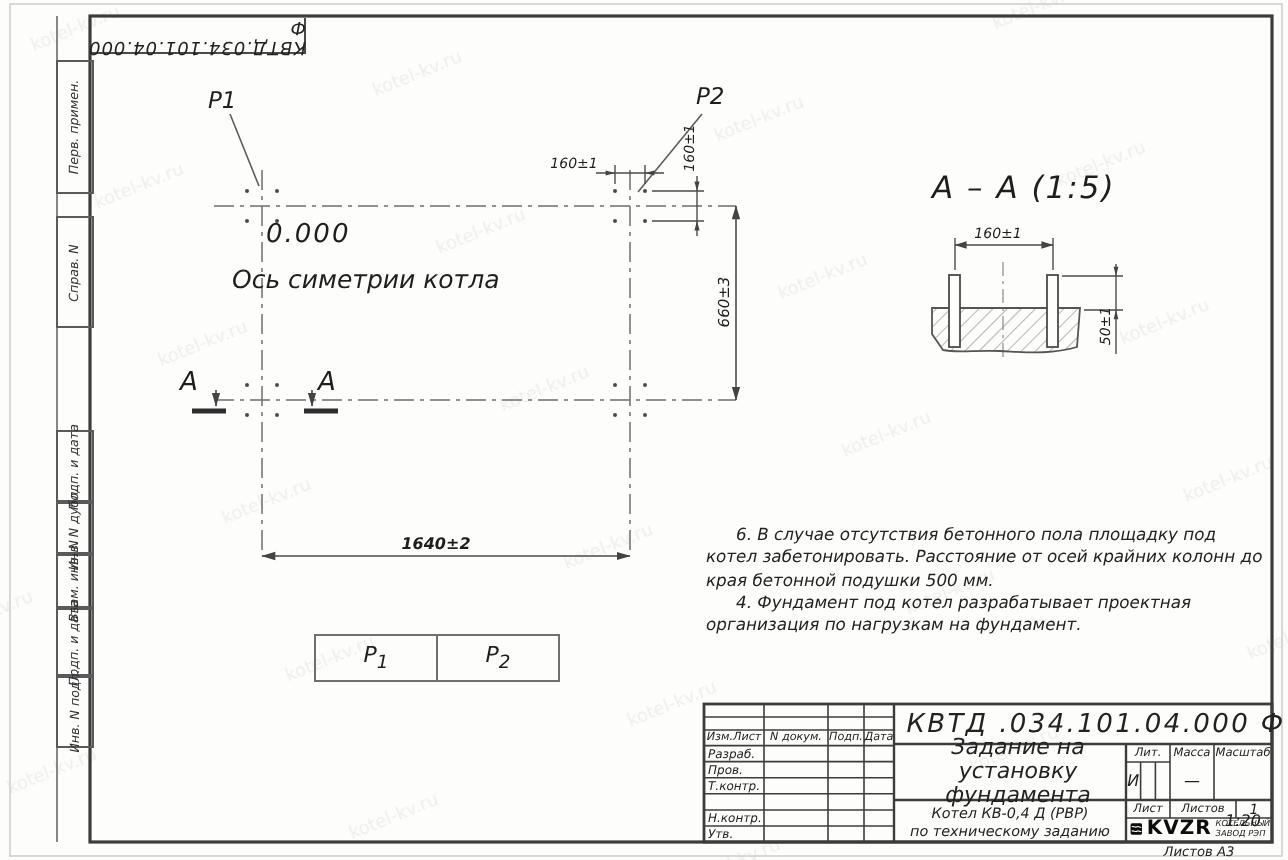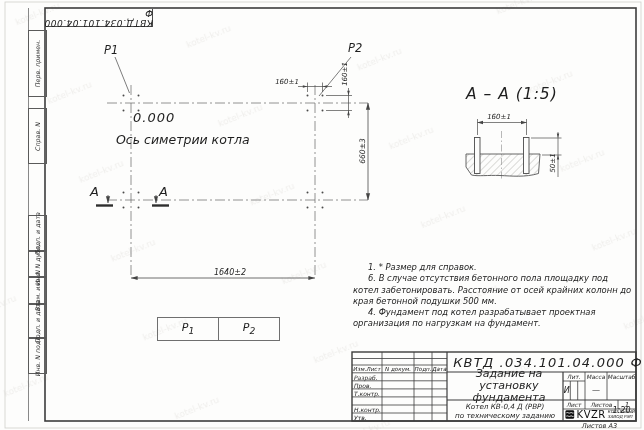--- a/index.html
+++ b/index.html
@@ -30,21 +30,21 @@
         display:flex;align-items:center;justify-content:center;text-align:center;
         font-style:italic;font-size:11px;line-height:1.12;}
   #designation{position:absolute;left:447px;top:352px;width:202px;height:20px;
         display:flex;align-items:center;justify-content:center;
         font-style:italic;font-size:13px;letter-spacing:1.2px;}
   #product{position:absolute;left:448px;top:401px;width:114px;height:19px;
         display:flex;flex-direction:column;align-items:center;justify-content:center;
         font-style:italic;font-size:7.2px;line-height:1.25;text-align:center;}
   #logo{position:absolute;left:565px;top:409px;width:70px;height:11px;
         display:flex;align-items:center;gap:2px;}
-  #logo .kvzr{font-weight:normal;font-size:10px;letter-spacing:.5px;color:#0d0d0d;}
+  #logo .kvzr{font-weight:bold;font-size:10px;letter-spacing:.5px;color:#0d0d0d;}
   #logo .logosub{font-size:4.2px;line-height:1.15;color:#222;font-style:italic;}
 </style>
 </head>
 <body>
 
 <div id="sheet">
 
   <svg id="linework" viewBox="0 0 644 430" xmlns="http://www.w3.org/2000/svg">
     <defs>
       <marker id="arw" viewBox="0 0 10 8" refX="9.5" refY="4" markerWidth="9" markerHeight="7" orient="auto-start-reverse">
@@ -193,42 +193,41 @@
       <span>Подп. и дата</span>
     </div>
   <div class="vbox" style="top:337px;height:35px;">
       <span>Инв. N подл.</span>
     </div>
 
   <div class="txt" style="left:104px;top:43px;font-size:11.5px;">P1</div>
   <div class="txt" style="left:348px;top:41px;font-size:11.5px;">P2</div>
   <div class="txt" style="left:133px;top:110px;font-size:13px;letter-spacing:1px;">0.000</div>
   <div class="txt" style="left:116px;top:132px;font-size:12.5px;">Ось симетрии котла</div>
-  <div class="txt ctr" style="left:230px;top:272px;font-size:8px;">1640±2</div>
+  <div class="txt ctr" style="left:218px;top:272px;font-size:8px;font-weight:bold;">1640±2</div>
   <div class="txt rot" style="left:362px;top:151px;font-size:7.5px;">660±3</div>
   <div class="txt ctr" style="left:287px;top:82px;font-size:7px;">160±1</div>
   <div class="txt rot" style="left:345px;top:74px;font-size:7px;">160±1</div>
   <div class="txt" style="left:90px;top:184px;font-size:13px;">А</div>
   <div class="txt" style="left:159px;top:184px;font-size:13px;">А</div>
 
   <div class="txt" style="left:466px;top:85px;font-size:15.5px;letter-spacing:1px;">А – А (1:5)</div>
   <div class="txt ctr" style="left:499px;top:117px;font-size:7px;">160±1</div>
   <div class="txt rot" style="left:553px;top:163px;font-size:7px;">50±1</div>
 
   <table id="load-table">
     <tbody>
         <tr>
       <td><span>P</span><sub>1</sub></td>
       <td><span>P</span><sub>2</sub></td>
     </tr>
   </tbody>
     </table>
 
   <div id="notes">
-    <p class="note">1. * Размер для справок.</p>
     <p class="note">6. В случае отсутствия бетонного пола площадку под котел забетонировать. Расстояние от осей крайних колонн до края бетонной подушки 500 мм.</p>
     <p class="note">4. Фундамент под котел разрабатывает проектная организация по нагрузкам на фундамент.</p>
   </div>
 
   <div id="designation">КВТД .034.101.04.000  Ф</div>
   <div id="doc-title">Задание на установку фундамента</div>
 
   <div class="tb-label" style="left:352px;top:366px;width:30px;text-align:center;font-size:5.6px;">Изм.Лист</div>
   <div class="tb-label" style="left:382px;top:366px;width:32px;text-align:center;font-size:5.6px;">N докум.</div>
   <div class="tb-label" style="left:414px;top:366px;width:18px;text-align:center;font-size:5.6px;">Подп.</div>

